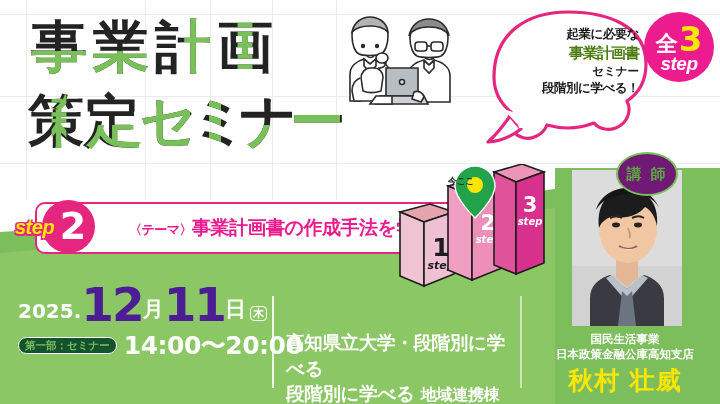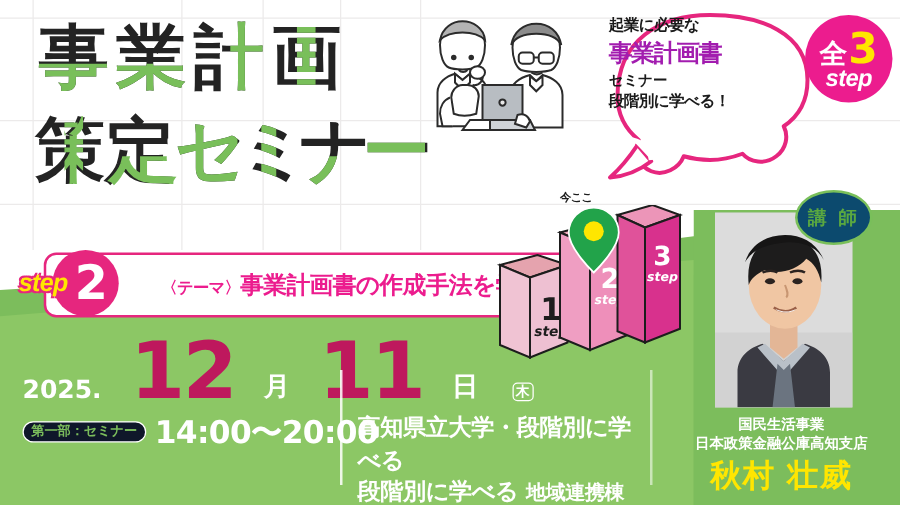--- a/index.html
+++ b/index.html
@@ -47,26 +47,26 @@
     color:#79bf5a;z-index:3;overflow:hidden;
   }
   .ch.sp-b .half{clip-path:polygon(0 56%,100% 56%,100% 100%,0 100%);}
   .ch.sp-r .half{clip-path:polygon(52% 0,100% 0,100% 100%,52% 100%);}
   .ch.sp-all .half{clip-path:polygon(0 0,100% 0,100% 100%,0 100%);}
   .ch.sp-mid .half{clip-path:polygon(38% 0,62% 0,62% 100%,38% 100%);}
 
   
   .people{position:absolute;left:330px;top:6px;width:140px;height:100px;}
   .bubble-text{
-    position:absolute;left:487px;top:8px;width:152px;height:92px;
-    text-align:left;color:#1a1a1a;z-index:6;
+    position:absolute;left:487px;top:22px;width:152px;height:92px;
+    text-align:right;color:#1a1a1a;z-index:6;
     font-family:"DejaVu Sans","Liberation Sans",sans-serif;
   }
   .bt1{font-size:12.5px;font-weight:bold;letter-spacing:-0.5px;margin-top:4px;}
-  .bt2{font-size:19px;font-weight:bold;color:#a21caf;letter-spacing:-1px;margin-top:1px;}
+  .bt2{font-size:15px;font-weight:bold;color:#4d7c0f;letter-spacing:-1px;margin-top:1px;}
   .bt3{font-size:11.5px;font-weight:bold;margin-top:1px;}
   .bt4{font-size:12.5px;font-weight:bold;letter-spacing:-0.5px;margin-top:1px;}
 
   
   .badge3{
     position:absolute;left:644px;top:12px;width:70px;height:70px;border-radius:50%;
     background:#ec1c8e;z-index:8;
     display:flex;flex-direction:column;align-items:center;justify-content:center;
   }
   .badge3 .line1{display:flex;align-items:baseline;line-height:1;}
@@ -107,51 +107,51 @@
 
   
   .chart{position:absolute;left:392px;top:164px;width:160px;height:130px;z-index:11;}
 
   
   .photo{
     position:absolute;left:572px;top:170px;width:110px;height:156px;
     background:#d6d6d6;overflow:hidden;z-index:9;
   }
   .koushi{
-    position:absolute;left:636px;top:152px;width:58px;height:40px;
-    border:2.5px solid #79bf5a;border-radius:50%;background:#0c4a6e;z-index:14;
+    position:absolute;left:616px;top:152px;width:58px;height:40px;
+    border:2.5px solid #79bf5a;border-radius:50%;background:#701a75;z-index:14;
     display:flex;align-items:center;justify-content:center;
     color:#5aa840;font-size:15px;font-weight:bold;letter-spacing:2px;
     font-family:"DejaVu Sans","Liberation Sans",sans-serif;
   }
   .spk-org{
     position:absolute;left:530px;top:332px;width:190px;text-align:center;
     color:#fff;font-size:11.5px;font-weight:bold;line-height:1.32;z-index:14;
     font-family:"DejaVu Sans","Liberation Sans",sans-serif;
   }
   .spk-name{
     position:absolute;left:530px;top:364px;width:190px;text-align:center;
     color:#ffe600;font-size:25px;font-weight:bold;letter-spacing:1px;z-index:14;
     font-family:"DejaVu Sans","Liberation Sans",sans-serif;
   }
 
   
   .datewrap{position:absolute;left:18px;top:278px;z-index:14;}
   .dateline{display:flex;align-items:flex-end;height:48px;
-    font-family:"DejaVu Sans","Liberation Sans",sans-serif;gap:23px;}
+    font-family:"DejaVu Sans","Liberation Sans",sans-serif;}
   .dateline .yr{color:#fff;font-size:20px;font-weight:bold;margin-bottom:3px;}
-  .dateline .big{color:#be185d;font-size:63px;font-weight:bold;line-height:0.9;letter-spacing:-2px;}
+  .dateline .big{color:#4c1d95;font-size:47px;font-weight:bold;line-height:0.9;letter-spacing:-2px;}
   .dateline .unit{color:#fff;font-size:21px;font-weight:bold;margin-bottom:3px;}
   .dateline .dow{
     color:#fff;font-size:11px;font-weight:bold;border:1.5px solid #fff;
     border-radius:4px;padding:1px 2px;margin-left:4px;margin-bottom:5px;line-height:1;
   }
   .timerow{display:flex;align-items:center;margin-top:3px;}
   .pill{
-    border:1.8px solid #fff;border-radius:11px;background:#0f172a;color:#7bbd5c;
+    border:1.8px solid #fff;border-radius:11px;background:#14532d;color:#7bbd5c;
     font-size:10.5px;font-weight:bold;padding:1px 6px;min-width:96px;
     text-align:center;box-sizing:border-box;line-height:1.25;
     font-family:"DejaVu Sans","Liberation Sans",sans-serif;
   }
   .pill .sub{font-size:9px;border-top:1px solid #8cc765;margin-top:0px;padding-top:0px;display:block;}
   .timetxt{color:#fff;font-size:25px;font-weight:bold;margin-left:7px;letter-spacing:-0.5px;
     font-family:"DejaVu Sans","Liberation Sans",sans-serif;}
 
   .vdiv{position:absolute;left:272px;top:296px;width:2px;height:92px;background:#fff;opacity:.85;z-index:14;}
   .vdiv2{position:absolute;left:520px;top:296px;width:2px;height:92px;background:#fff;opacity:.55;z-index:14;}
@@ -296,21 +296,21 @@
         <text x="138" y="48" font-family="DejaVu Sans, sans-serif" font-size="21" font-weight="bold" fill="#ffffff" text-anchor="middle">3</text>
         <text x="138" y="61" font-family="DejaVu Sans, sans-serif" font-size="10" font-style="italic" font-weight="bold" fill="#ffffff" text-anchor="middle">step</text>
       </g>
 
       <g>
         <path d="M83 2c11 0 20 9 20 20 0 13-20 32-20 32S63 35 63 22C63 11 72 2 83 2z" fill="#22a34a" stroke="#ffffff" stroke-width="1.4"></path>
         <circle cx="83" cy="21" r="8" fill="#ffe600"></circle>
       </g>
     </svg>
   </div>
-  <div style="position:absolute;left:448px;top:152px;font-size:9px;font-weight:bold;color:#1d1d1d;z-index:13;font-family:Liberation Serif, serif;letter-spacing:-0.5px;">今ここ</div>
+  <div style="position:absolute;left:448px;top:175px;font-size:9px;font-weight:bold;color:#1d1d1d;z-index:13;font-family:Liberation Serif, serif;letter-spacing:-0.5px;">今ここ</div>
 
   <div class="photo">
     <svg width="110" height="156" viewBox="0 0 110 156">
       <rect width="110" height="156" fill="#dcdcdc"></rect>
       <rect y="96" width="110" height="60" fill="#d2d2d2"></rect>
 
       <path d="M18 156v-28c0-13 10-20 20-23l17 14 17-14c10 3 20 10 20 23v28z" fill="#3a3a42"></path>
       <path d="M40 105l15 14 15-14 6 3-21 24-21-24z" fill="#b9c0c8"></path>
       <path d="M50 121l5 5 5-5 4 35h-18z" fill="#6b7480"></path>
 

